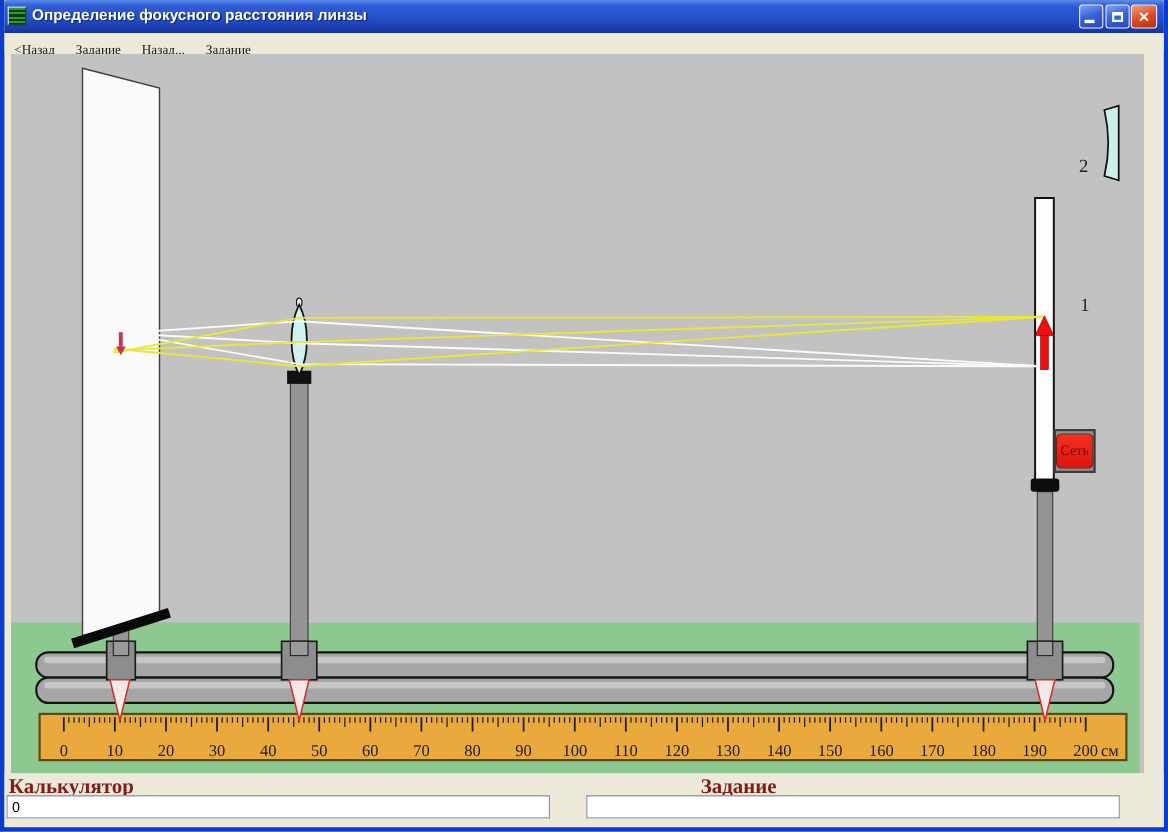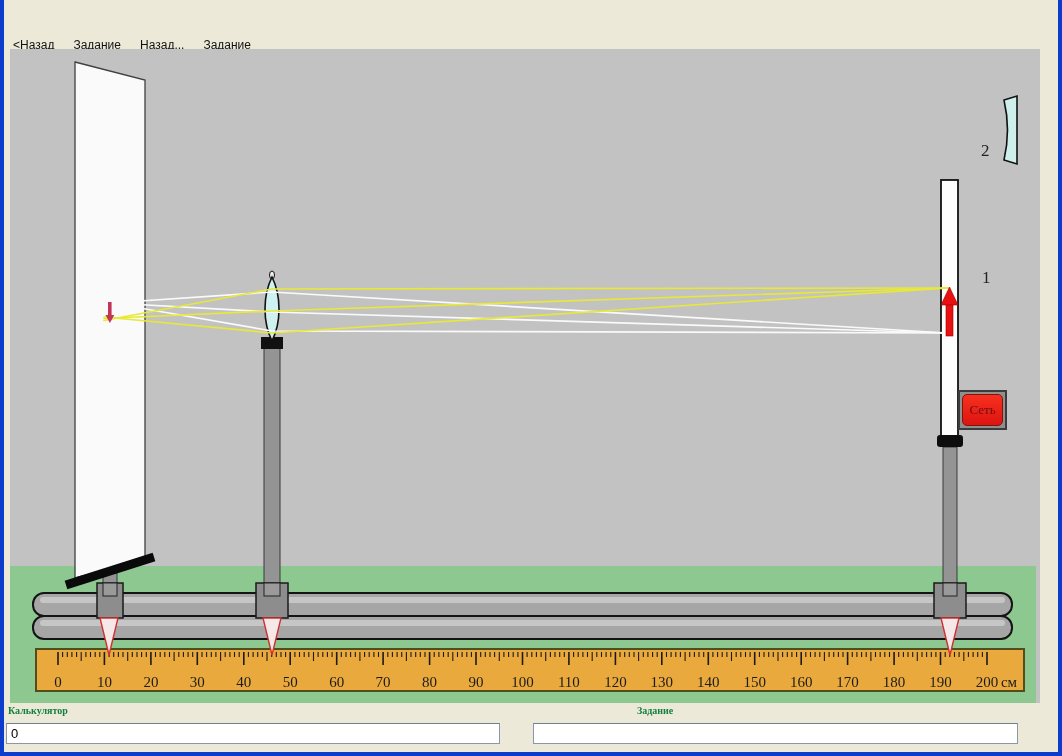--- a/index.html
+++ b/index.html
@@ -34,65 +34,78 @@
   .tb-max{left:1005px;}
   .tb-close{left:1028px;width:24px;background:linear-gradient(160deg,#f4a088 0%,#dd4f27 50%,#b32f0c 100%);
     color:#fff;font-size:13px;font-weight:bold;}
   .min-glyph{position:absolute;left:4px;bottom:4px;width:9px;height:3px;background:#fff;}
   .max-glyph{width:10px;height:9px;border:2px solid #fff;border-top-width:3px;}
   
   .menubar{
     position:absolute;left:0;top:30px;width:1054px;height:17px;background:#ece9d8;
     display:flex;align-items:center;font-size:12px;color:#111;
   }
-  .menu-item{padding:14px 10px 1px 9px;cursor:default;white-space:nowrap;}
+  .menu-item{padding:14px 10px 1px 9px;cursor:default;white-space:nowrap;font-family:Liberation Serif, serif;}
   
   #scene{
     position:absolute;left:6px;top:49px;width:1030px;height:654px;background:#c2c2c2;
   }
   #green-band{position:absolute;left:0;top:517px;width:1026px;height:137px;background:#8cc88f;}
   #rail-svg,#main-svg{position:absolute;left:0;top:0;}
   #ruler{
     position:absolute;left:25px;top:599px;width:990px;height:44px;
     background:#e9a93c;border:2px solid #514d1c;
   }
   #ruler-svg{position:absolute;left:0;top:0;}
   .rlabel{font-family:"Liberation Serif",serif;font-size:15px;fill:#1c1c1c;}
   .eq-label{position:absolute;font-family:"Liberation Serif",serif;font-size:17px;color:#222;}
   #label-1{left:972px;top:219px;}
   #label-2{left:971px;top:92px;}
   #power-button{
-    position:absolute;left:948px;top:341px;width:49px;height:40px;
+    position:absolute;left:948px;top:341px;width:38px;height:40px;
     background:#8f8f8f;border:2px solid #3c3c3c;
     display:flex;align-items:center;justify-content:center;cursor:pointer;
   }
   #power-button .btn-face{
     width:41px;height:32px;background:linear-gradient(180deg,#f83020,#dd1410);
     border:1.5px solid #7c180a;border-radius:5px;
     display:flex;align-items:center;justify-content:center;
     font-family:"Liberation Serif",serif;font-size:13px;color:#6d0d0d;
   }
   
   #bottom-panel{position:absolute;left:0;top:703px;width:1054px;height:49px;background:#ece9d8;}
-  .field-label{position:absolute;font-family:"Liberation Serif",serif;font-weight:bold;font-size:10px;color:#15803d;}
+  .field-label{position:absolute;font-family:"Liberation Serif",serif;font-weight:bold;font-size:19px;color:#7f1d1d;}
   #calc-label{left:4px;top:2px;}
   #note-label{left:633px;top:2px;}
   .xp-input{
     position:absolute;height:21px;background:#fff;border:1px solid #8a97a8;
     border-top-color:#6f7f92;font-size:13px;font-family:"Liberation Sans",sans-serif;
     padding:1px 4px;color:#000;
   }
   #calc-input{left:2px;top:20px;width:494px;}
   #note-input{left:529px;top:20px;width:485px;}
 </style>
 </head>
 <body>
 
 <div id="window">
 
+  <div class="titlebar">
+    <div class="app-icon"></div>
+    <div class="win-title">Определение фокусного расстояния линзы</div>
+    <div class="tb-btn tb-min">
+      <span class="min-glyph"></span>
+    </div>
+    <div class="tb-btn tb-max">
+      <span class="max-glyph"></span>
+    </div>
+    <div class="tb-btn tb-close">
+      <span>✕</span>
+    </div>
+  </div>
 
   <div class="menubar">
     <span class="menu-item">&lt;Назад</span>
     <span class="menu-item">Задание</span>
     <span class="menu-item">Назад...</span>
     <span class="menu-item">Задание</span>
   </div>
 
   <div id="scene">
 

